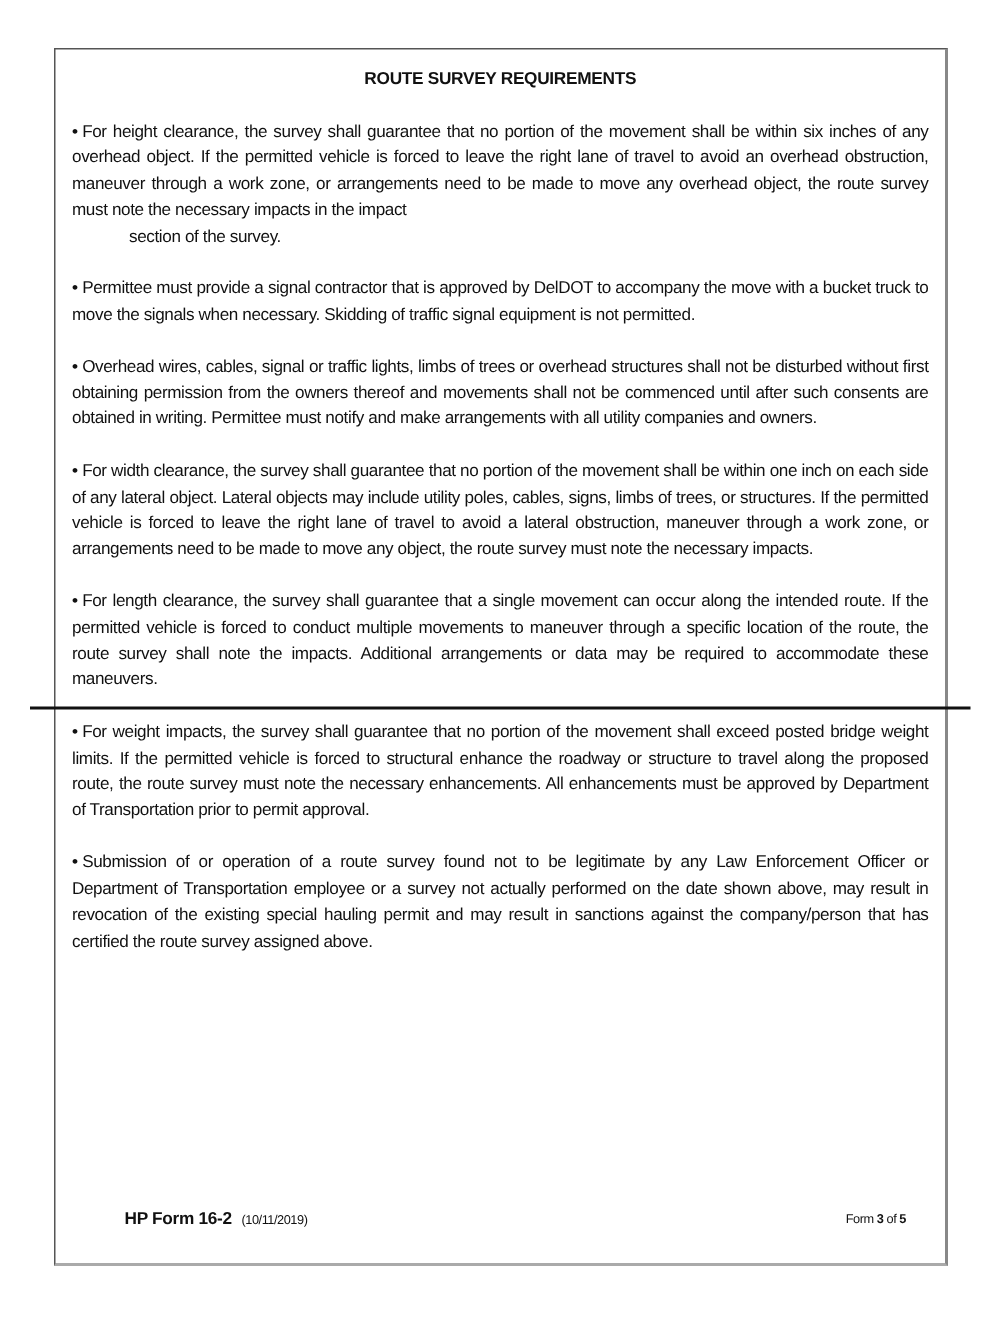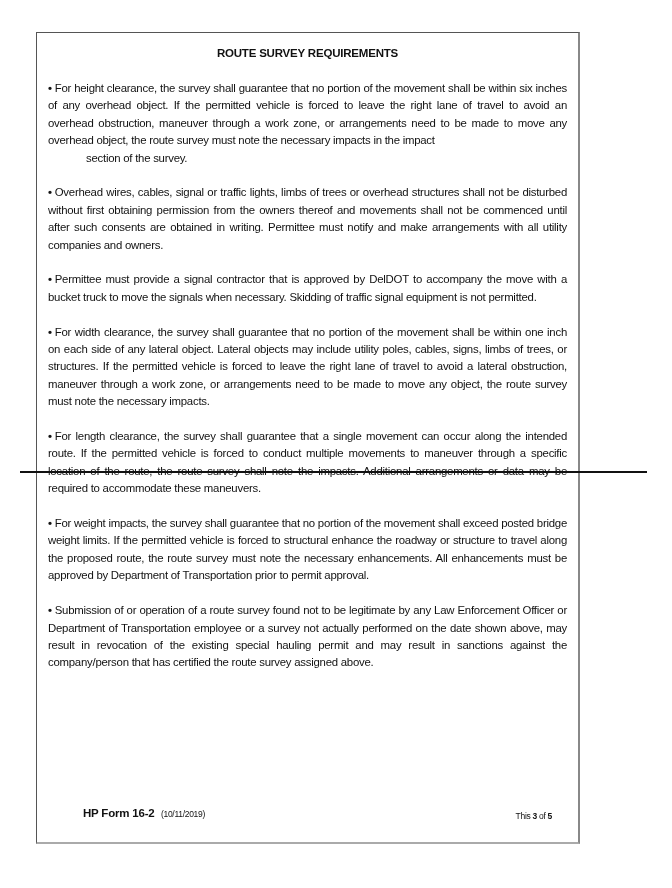--- a/index.html
+++ b/index.html
@@ -1,38 +1,38 @@
 <!DOCTYPE html>
 <html><head>
 <meta charset="utf-8">
 <style>
   html, body { margin: 0; padding: 0; background: #ffffff; }
   body { width: 672px; height: 888px; position: relative; overflow: hidden;
          font-family: "Liberation Sans", sans-serif; color: #111; }
   .page-box {
-    position: absolute; left: 36px; top: 32px; width: 544px; height: 812px;
+    position: absolute; left: 36px; top: 32px; width: 596px; height: 812px;
     border-left: 1.5px solid #555; border-top: 1.5px solid #555;
     border-right: 2px solid #888; border-bottom: 2px solid #aaa;
     box-sizing: border-box;
   }
   .title {
     position: absolute; top: 14px; left: 0; right: 0; text-align: center;
     font-size: 11.5px; font-weight: bold; letter-spacing: -0.2px;
   }
   .content {
     position: absolute; top: 47px; left: 11px; right: 11px;
     font-size: 11.4px; line-height: 17.4px; text-align: justify;
     letter-spacing: -0.25px;
   }
   .para { margin: 0 0 17.4px 0; }
   .bullet { font-weight: bold; margin-right: 3px; }
   .line-break { display: block; margin-left: 38px; }
   .footer {
     position: absolute; left: 10px; right: 26px; top: 770px;
-    display: flex; justify-content: space-between; align-items: flex-end; padding-left: 36px;
+    display: flex; justify-content: space-between; align-items: center; padding-left: 36px;
   }
   .form-id { font-size: 11.5px; font-weight: bold; letter-spacing: -0.2px; }
   .form-date { font-size: 8.5px; font-weight: normal; letter-spacing: -0.3px; margin-left: 2px; }
   .page-num { font-size: 8.5px; letter-spacing: -0.3px; }
   .page-num b { font-weight: bold; }
   .strike-line {
     position: absolute; left: 20px; width: 627px; top: 471px; height: 2px;
     background: #111;
   }
 </style>
@@ -41,24 +41,24 @@
 
 <div class="page-box">
   <div class="title">ROUTE SURVEY REQUIREMENTS</div>
 
   <div class="content">
     <p class="para">
       <span class="bullet">•</span><span>For height clearance, the survey shall guarantee that no portion of the movement shall be within six inches of any overhead object. If the permitted vehicle is forced to leave the right lane of travel to avoid an overhead obstruction, maneuver through a work zone, or arrangements need to be made to move any overhead object, the route survey must note the necessary impacts in the impact</span>
       <span class="line-break">section of the survey.</span>
     </p>
     <p class="para">
-      <span class="bullet">•</span><span>Overhead wires, cables, signal or traffic lights, limbs of trees or overhead structures shall not be disturbed without first obtaining permission from the owners thereof and movements shall not be commenced until after such consents are obtained in writing. Permittee must notify and make arrangements with all utility companies and owners.</span>
+      <span class="bullet">•</span><span>Permittee must provide a signal contractor that is approved by DelDOT to accompany the move with a bucket truck to move the signals when necessary. Skidding of traffic signal equipment is not permitted.</span>
     </p>
     <p class="para">
-      <span class="bullet">•</span><span>Permittee must provide a signal contractor that is approved by DelDOT to accompany the move with a bucket truck to move the signals when necessary. Skidding of traffic signal equipment is not permitted.</span>
+      <span class="bullet">•</span><span>Overhead wires, cables, signal or traffic lights, limbs of trees or overhead structures shall not be disturbed without first obtaining permission from the owners thereof and movements shall not be commenced until after such consents are obtained in writing. Permittee must notify and make arrangements with all utility companies and owners.</span>
     </p>
     <p class="para">
       <span class="bullet">•</span><span>For width clearance, the survey shall guarantee that no portion of the movement shall be within one inch on each side of any lateral object. Lateral objects may include utility poles, cables, signs, limbs of trees, or structures. If the permitted vehicle is forced to leave the right lane of travel to avoid a lateral obstruction, maneuver through a work zone, or arrangements need to be made to move any object, the route survey must note the necessary impacts.</span>
     </p>
     <p class="para">
       <span class="bullet">•</span><span>For length clearance, the survey shall guarantee that a single movement can occur along the intended route. If the permitted vehicle is forced to conduct multiple movements to maneuver through a specific location of the route, the route survey shall note the impacts. Additional arrangements or data may be required to accommodate these maneuvers.</span>
     </p>
     <p class="para">
       <span class="bullet">•</span><span>For weight impacts, the survey shall guarantee that no portion of the movement shall exceed posted bridge weight limits. If the permitted vehicle is forced to structural enhance the roadway or structure to travel along the proposed route, the route survey must note the necessary enhancements. All enhancements must be approved by Department of Transportation prior to permit approval.</span>
     </p>
@@ -66,21 +66,21 @@
       <span class="bullet">•</span><span>Submission of or operation of a route survey found not to be legitimate by any Law Enforcement Officer or Department of Transportation employee or a survey not actually performed on the date shown above, may result in revocation of the existing special hauling permit and may result in sanctions against the company/person that has certified the route survey assigned above.</span>
     </p>
   </div>
 
   <div class="footer">
     <div>
       <span class="form-id">HP Form 16-2</span>
       <span class="form-date">(10/11/2019)</span>
     </div>
     <div class="page-num">
-      <span>This</span>
+      <span>Form</span>
       <b>3</b>
       <span>of</span>
       <b>5</b>
     </div>
   </div>
 </div>
 
 <div class="strike-line"></div>
 
 </body></html>

